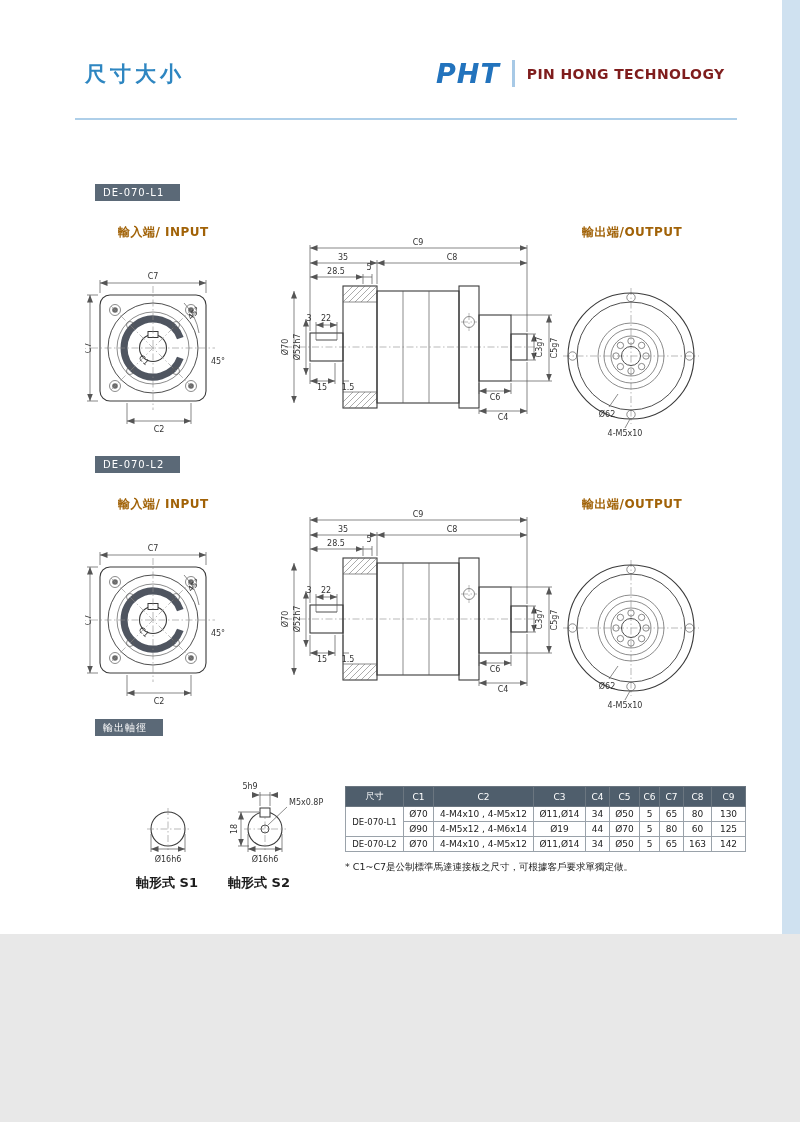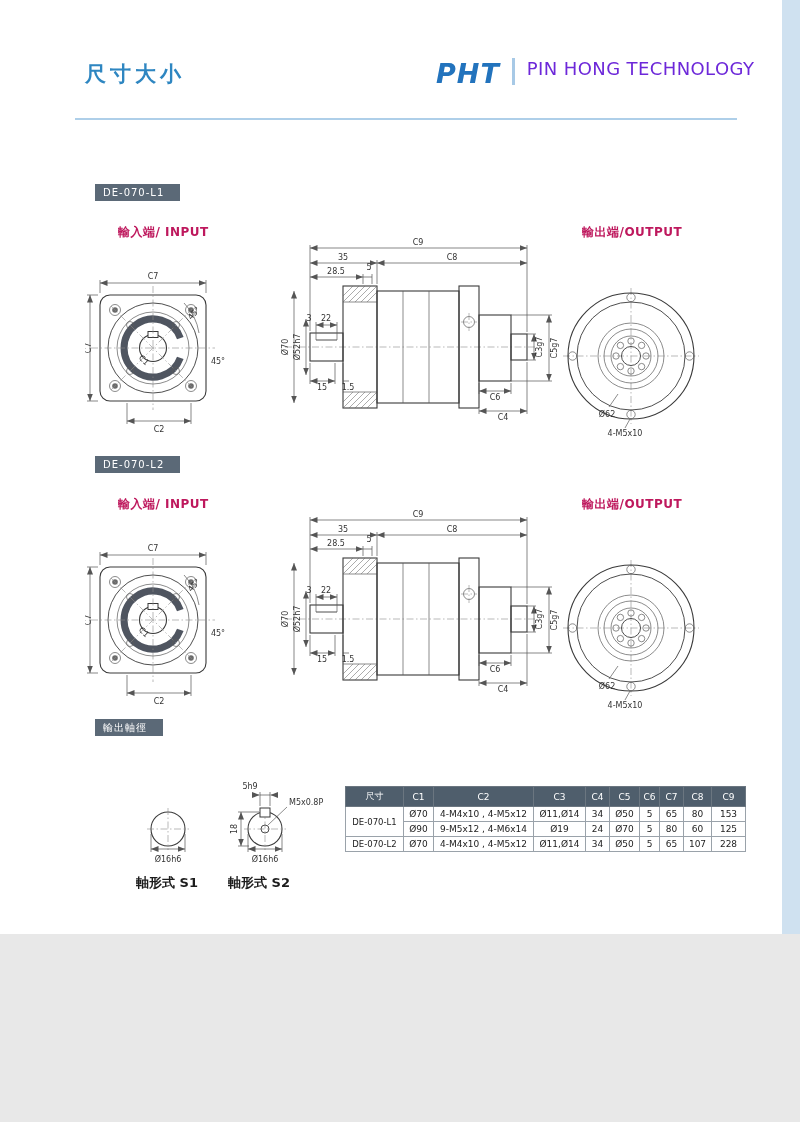--- a/index.html
+++ b/index.html
@@ -1,27 +1,27 @@
 <!DOCTYPE html>
 <html><head>
 <meta charset="utf-8">
 <style>
   *{margin:0;padding:0;box-sizing:border-box}
   html,body{background:#e8e8e8}
   body{font-family:"DejaVu Sans","Liberation Sans",sans-serif}
   .page{position:relative;width:800px;height:934px;background:#ffffff;overflow:hidden;margin:0 auto}
   .side-stripe{position:absolute;right:0;top:0;width:18px;height:1122px;background:#cfe1f0}
   .page-title{position:absolute;left:85px;top:60px;font-size:21px;font-weight:bold;color:#2e86c1;letter-spacing:4px}
-  .brand{position:absolute;left:436px;top:58px;display:flex;}
+  .brand{position:absolute;left:436px;top:58px;display:flex;align-items:center}
   .logo{font-size:27px;font-style:italic;font-weight:bold;color:#2273bd;letter-spacing:1px}
   .brand-divider{width:3px;height:27px;background:#a7c9e6;margin:0 12px}
-  .company{font-size:18px;font-weight:normal;color:#6d28d9;letter-spacing:.4px}
+  .company{font-size:14px;font-weight:bold;color:#7f1d1d;letter-spacing:.4px}
   .rule{position:absolute;left:75px;top:118px;width:662px;height:2px;background:#aecfe9}
   .badge{position:absolute;left:95px;background:#5b6977;color:#fff;font-size:10px;line-height:15px;padding:1px 16px 1px 8px;letter-spacing:1px}
-  .view-label{position:absolute;font-size:12px;font-weight:bold;color:#be185d;letter-spacing:.5px}
+  .view-label{position:absolute;font-size:12px;font-weight:bold;color:#a16207;letter-spacing:.5px}
   .drawing{position:absolute;left:85px;width:660px;height:215px}
   .shaft-svg{position:absolute;left:120px;top:772px;width:230px;height:100px}
   .shaft-type-label{position:absolute;font-size:13px;font-weight:bold;color:#1c1c1c}
   svg text{font-family:"DejaVu Sans","Liberation Sans",sans-serif;font-size:8px;fill:#333;text-anchor:middle}
   svg text.ts{text-anchor:start}
   .oln{fill:none;stroke:#3a3a3a;stroke-width:1.1}
   .oln2{fill:none;stroke:#3a3a3a;stroke-width:.9}
   .thin{fill:none;stroke:#5a5a5a;stroke-width:.7}
   .dim{fill:none;stroke:#555;stroke-width:.7}
   .cl{fill:none;stroke:#8a8a8a;stroke-width:.6;stroke-dasharray:7 2.5 1.5 2.5}
@@ -320,44 +320,45 @@
       <tr>
         <td class="model" rowspan="2">DE-070-L1</td>
         <td>Ø70</td>
         <td>4-M4x10 , 4-M5x12</td>
         <td>Ø11,Ø14</td>
         <td>34</td>
         <td>Ø50</td>
         <td>5</td>
         <td>65</td>
         <td>80</td>
-        <td>153</td>
+        <td>130</td>
       </tr>
       <tr>
         <td>Ø90</td>
-        <td>9-M5x12 , 4-M6x14</td>
+        <td>4-M5x12 , 4-M6x14</td>
         <td>Ø19</td>
-        <td>24</td>
+        <td>44</td>
         <td>Ø70</td>
         <td>5</td>
         <td>80</td>
         <td>60</td>
         <td>125</td>
       </tr>
       <tr>
         <td class="model">DE-070-L2</td>
         <td>Ø70</td>
         <td>4-M4x10 , 4-M5x12</td>
         <td>Ø11,Ø14</td>
         <td>34</td>
         <td>Ø50</td>
         <td>5</td>
         <td>65</td>
-        <td>107</td>
-        <td>228</td>
+        <td>163</td>
+        <td>142</td>
       </tr>
     </tbody>
   </table>
 
+  <div class="footnote">* C1~C7是公制標準馬達連接板之尺寸，可根據客戶要求單獨定做。</div>
 
   <div class="page-number">79</div>
 
 </div>
 
 </body></html>

